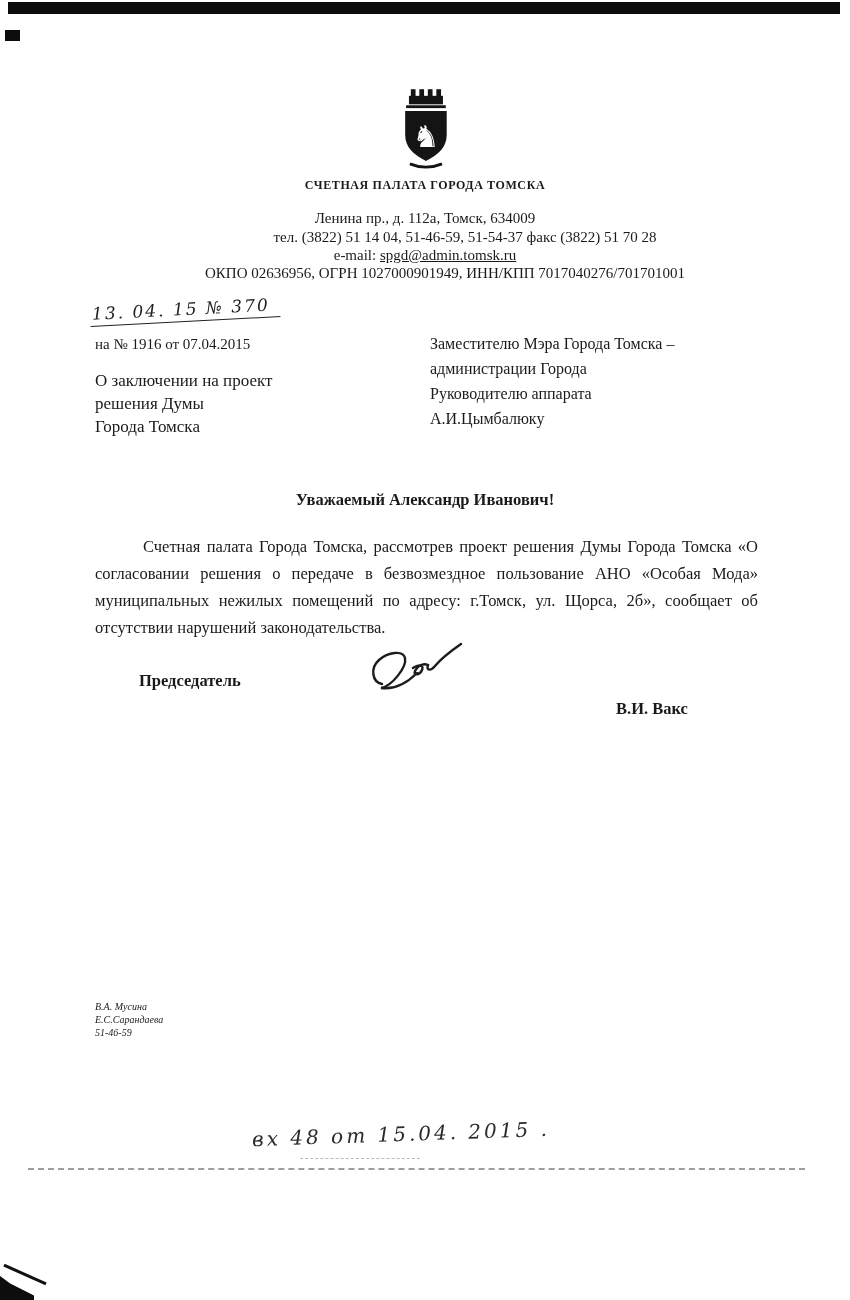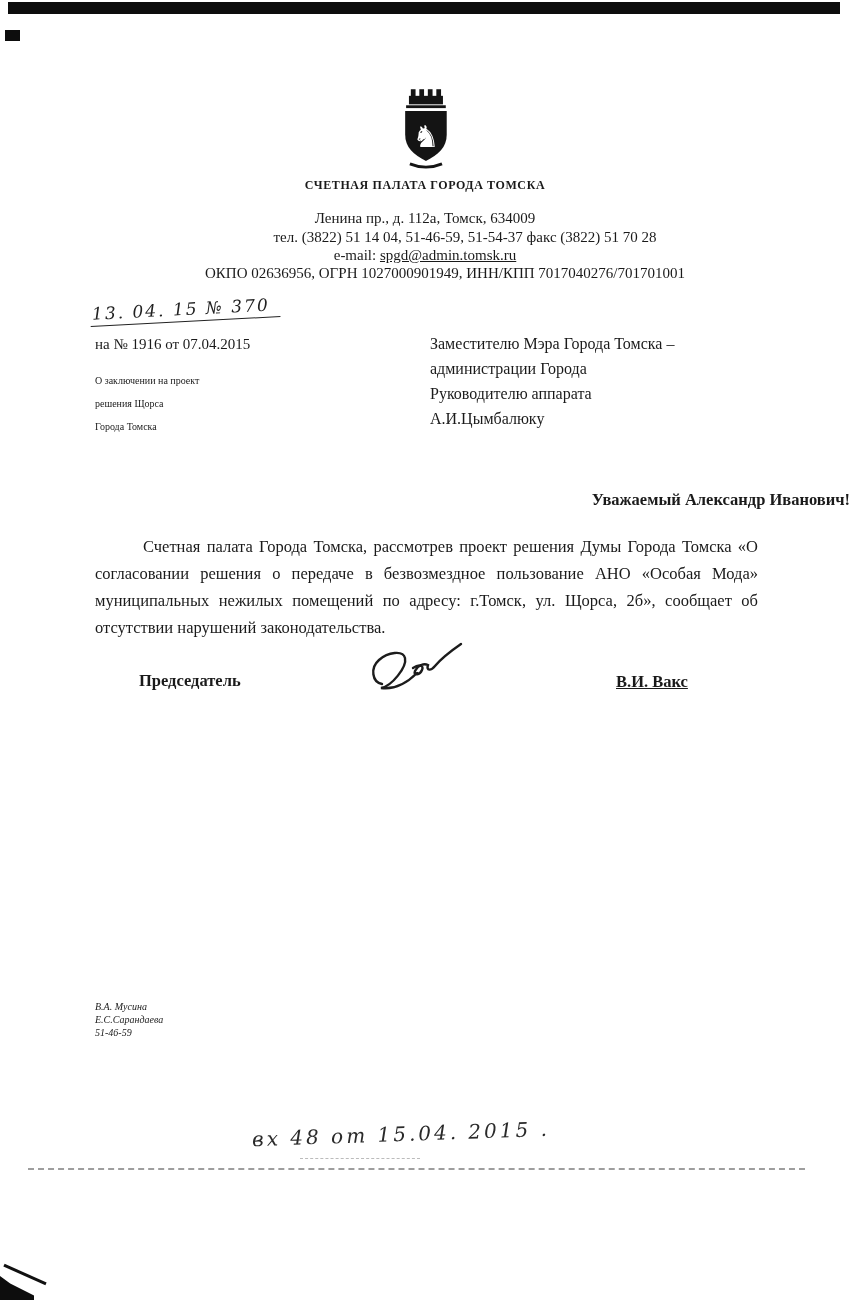--- a/index.html
+++ b/index.html
@@ -28,28 +28,28 @@
   .phone-line{top:229px;font-size:15px;padding-left:40px;}
   .email-line{top:247px;font-size:15px;}
   .email-link{text-decoration:underline;}
   .codes-line{top:265px;font-size:15px;padding-left:20px;}
   
   .hand{font-family:"DejaVu Serif", serif;font-style:italic;color:#222;}
   .ref-number{position:absolute;left:90px;top:299px;font-size:17px;letter-spacing:2px;
     transform:rotate(-3deg);border-bottom:1.5px solid #222;padding:0 10px 2px 2px;}
   .incoming-line{position:absolute;left:95px;top:329px;font-size:15px;margin-top:7px;}
   .addressee{position:absolute;left:430px;top:331px;font-size:16px;line-height:25px;}
-  .subject{position:absolute;left:95px;top:369px;font-size:10px;line-height:23px;}
+  .subject{position:absolute;left:95px;top:369px;font-size:17px;line-height:23px;}
   
-  .salutation{position:absolute;top:490px;left:0;width:100%;text-align:right;font-weight:bold;font-size:16.5px;}
+  .salutation{position:absolute;top:490px;left:0;width:100%;text-align:center;font-weight:bold;font-size:16.5px;}
   .body-par{position:absolute;left:95px;top:533px;width:663px;font-size:16.5px;line-height:27px;
     text-align:justify;text-indent:48px;}
   
   .sig-title{position:absolute;left:95px;top:671px;font-weight:bold;font-size:16.5px;margin-left:44px;}
-  .sig-name{position:absolute;left:616px;top:672px;font-weight:bold;font-size:16.5px;text-decoration:underline;}
+  .sig-name{position:absolute;left:616px;top:699px;font-weight:bold;font-size:16.5px;}
   .sig-scribble{position:absolute;left:360px;top:638px;}
   
   .executors{position:absolute;left:95px;top:1000px;font-size:10px;line-height:13px;font-style:italic;}
   .reg-note{position:absolute;left:252px;top:1122px;font-size:20px;letter-spacing:3px;transform:rotate(-2deg);color:#2a2a2a;}
 </style>
 </head>
 <body>
 
 <div class="page">
 
@@ -93,21 +93,21 @@
 
   <div class="addressee">
     <div>Заместителю Мэра Города Томска –</div>
     <div>администрации Города</div>
     <div>Руководителю аппарата</div>
     <div>А.И.Цымбалюку</div>
   </div>
 
   <div class="subject">
     <div>О заключении на проект</div>
-    <div>решения  Щорса</div>
+    <div>решения  Думы</div>
     <div>Города Томска</div>
   </div>
 
   <div class="salutation">Уважаемый Александр Иванович!</div>
   <div class="body-par">Счетная палата Города Томска, рассмотрев проект решения Думы Города Томска «О согласовании решения о передаче в безвозмездное пользование АНО «Особая Мода» муниципальных нежилых помещений по адресу: г.Томск, ул. Щорса, 2б», сообщает об отсутствии нарушений законодательства.</div>
 
   <div class="sig-title">Председатель</div>
   <div class="sig-scribble">
     <svg width="130" height="62" viewBox="0 0 130 62">
       <path d="M22 46 c-10 -2 -12 -16 -3 -24 c9 -8 24 -10 26 -2 c2 9 -13 28 -24 30 c15 2 28 -7 36 -15

